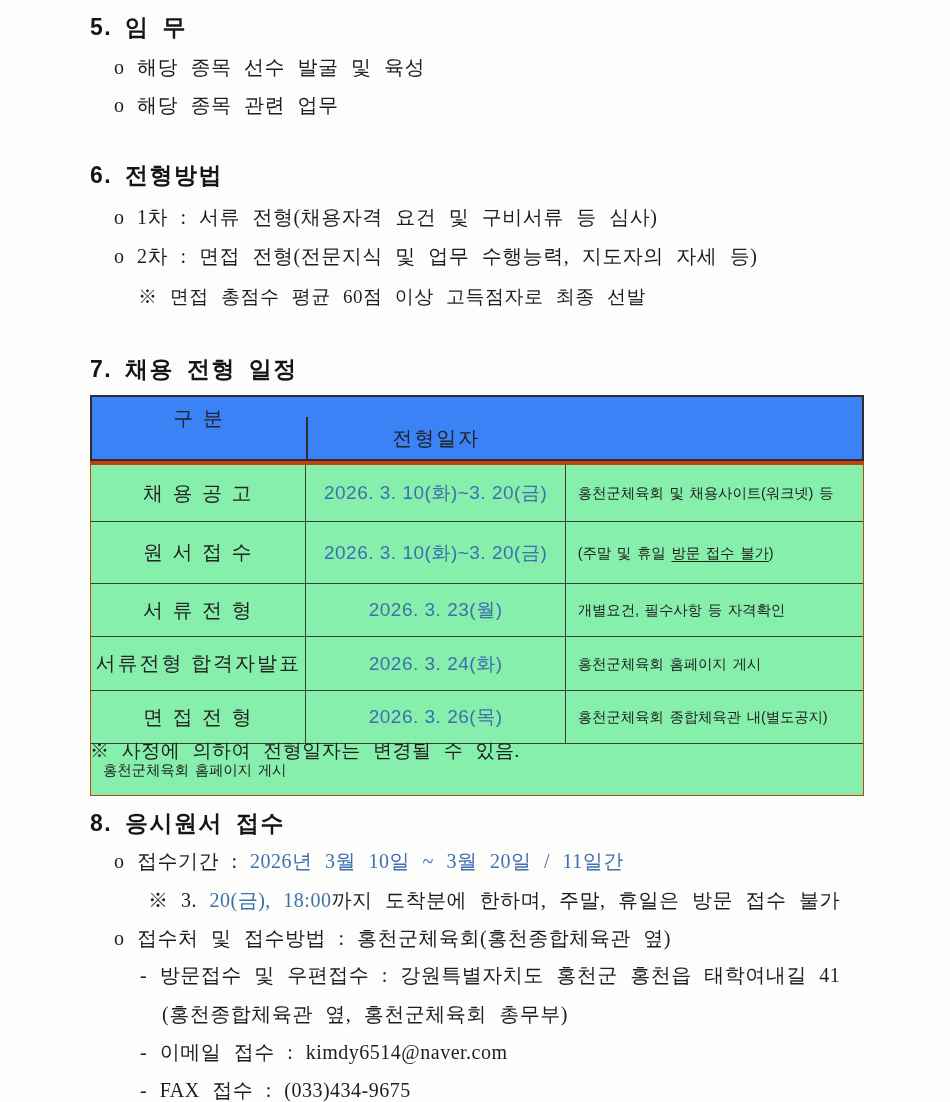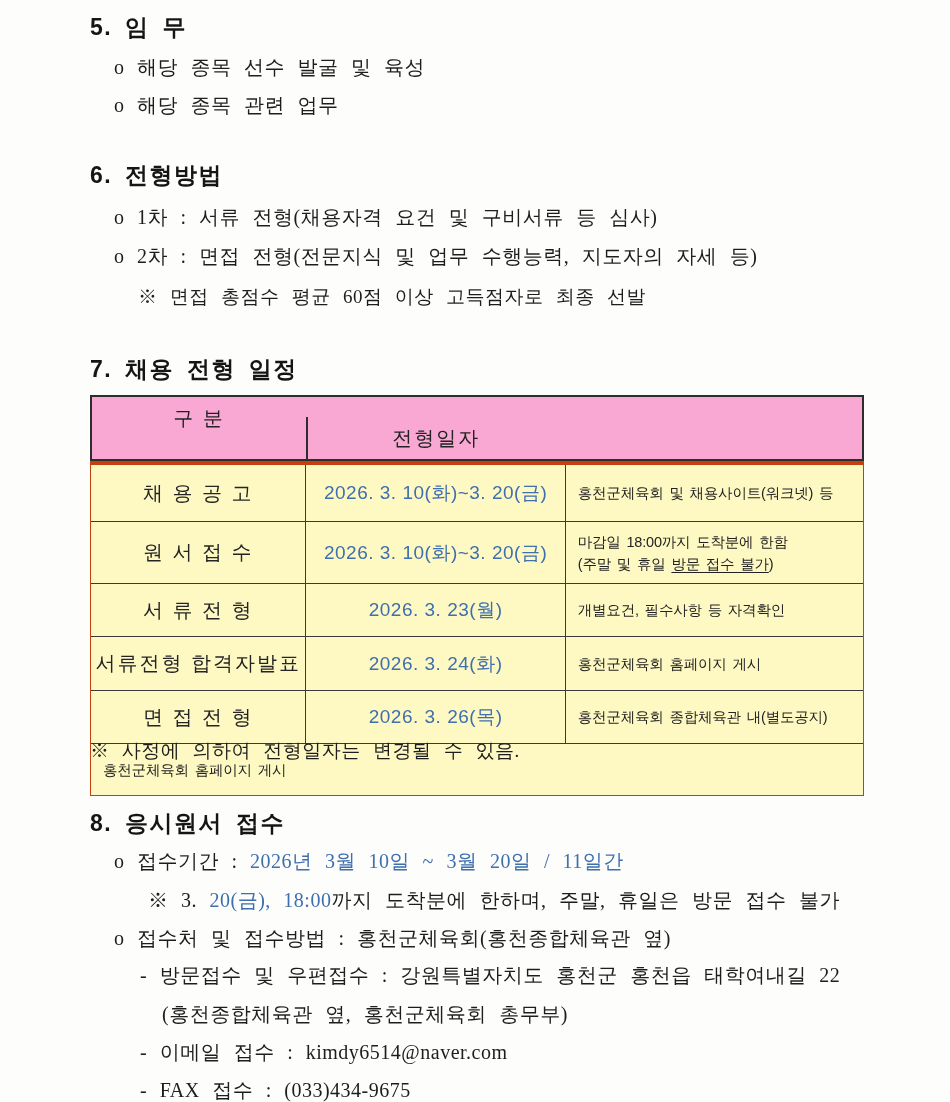--- a/index.html
+++ b/index.html
@@ -28,29 +28,29 @@
     white-space:nowrap;color:#1d1d1d;
   }
   .line .blue{color:#3e6fae;}
   .note-line{font-size:19px;}
 
   
   .tbl{position:absolute;left:90px;top:395px;width:774px;
        font-family:"Liberation Sans", sans-serif;}
   .tbl-head{
     display:grid;grid-template-columns:215fr 260fr 299fr;
-    border:2px solid #2d2d2d;background:#f9a8d4;
+    border:2px solid #2d2d2d;background:#3b82f6;
   }
   .tbl-head .hcell{
     height:42px;display:flex;align-items:center;justify-content:center;
     font-size:20px;letter-spacing:2px;color:#222;
   }
   .tbl-head .hcell + .hcell{border-left:2px solid #2d2d2d;margin-top:20px;}
 
-  .tbl-body{border:1px solid #c2410c;border-top-width:4px;background:#fef9c3;}
+  .tbl-body{border:1px solid #c2410c;border-top-width:4px;background:#86efac;}
   .trow{display:grid;grid-template-columns:215fr 260fr 299fr;}
   .trow + .trow{border-top:1.5px solid #3a3a3a;}
   .tcell{display:flex;align-items:center;min-height:44px;}
   .tcell + .tcell{border-left:1.5px solid #3a3a3a;}
   .c-cat{justify-content:center;font-size:20px;letter-spacing:2px;color:#242424;}
   .c-date{justify-content:center;font-size:19px;letter-spacing:.5px;color:#3e6fae;}
   .c-det{
     flex-direction:column;align-items:flex-start;justify-content:center;
     padding:4px 16px 4px 12px;font-size:14.5px;letter-spacing:-.2px;
     word-spacing:2px;color:#222;line-height:22px;
@@ -86,21 +86,20 @@
       <div class="trow">
         <div class="tcell c-cat r1">채 용 공 고</div>
         <div class="tcell c-date r1">2026. 3. 10(화)~3. 20(금)</div>
         <div class="tcell c-det r1">홍천군체육회 및 채용사이트(워크넷) 등</div>
       </div>
 
       <div class="trow">
         <div class="tcell c-cat r2">원 서 접 수</div>
         <div class="tcell c-date r2">2026. 3. 10(화)~3. 20(금)</div>
         <div class="tcell c-det r2">
-          <div>마감일 18:00까지 도착분에 한함</div>
           <div><span>(주말 및 휴일 </span><span class="uline">방문 접수 불가</span><span>)</span></div>
         </div>
       </div>
 
       <div class="trow">
         <div class="tcell c-cat r3">서 류 전 형</div>
         <div class="tcell c-date r3">2026. 3. 23(월)</div>
         <div class="tcell c-det r3">개별요건, 필수사항 등 자격확인</div>
       </div>
 
@@ -125,18 +124,18 @@
 
   <div class="line note-line" style="left:90px;top:738px">※ 사정에 의하여 전형일자는 변경될 수 있음.</div>
 
   <div class="h-sec" style="top:808px">8. 응시원서 접수</div>
 
   <div class="line" style="left:114px;top:848px"><span>o 접수기간 : </span><span class="blue">2026년 3월 10일 ~ 3월 20일 / 11일간</span></div>
 
   <div class="line" style="left:148px;top:887px"><span>※ 3. </span><span class="blue">20(금), 18:00</span><span>까지 도착분에 한하며, 주말, 휴일은 방문 접수 불가</span></div>
 
   <div class="line" style="left:114px;top:925px">o 접수처 및 접수방법 : 홍천군체육회(홍천종합체육관 옆)</div>
-  <div class="line" style="left:140px;top:962px">- 방문접수 및 우편접수 : 강원특별자치도 홍천군 홍천읍 태학여내길 22</div>
+  <div class="line" style="left:140px;top:962px">- 방문접수 및 우편접수 : 강원특별자치도 홍천군 홍천읍 태학여내길 41</div>
   <div class="line" style="left:162px;top:1001px">(홍천종합체육관 옆, 홍천군체육회 총무부)</div>
   <div class="line" style="left:140px;top:1039px">- 이메일 접수 : kimdy6514@naver.com</div>
   <div class="line" style="left:140px;top:1077px">- FAX 접수 : (033)434-9675</div>
 
 </div>
 
 </body></html>

